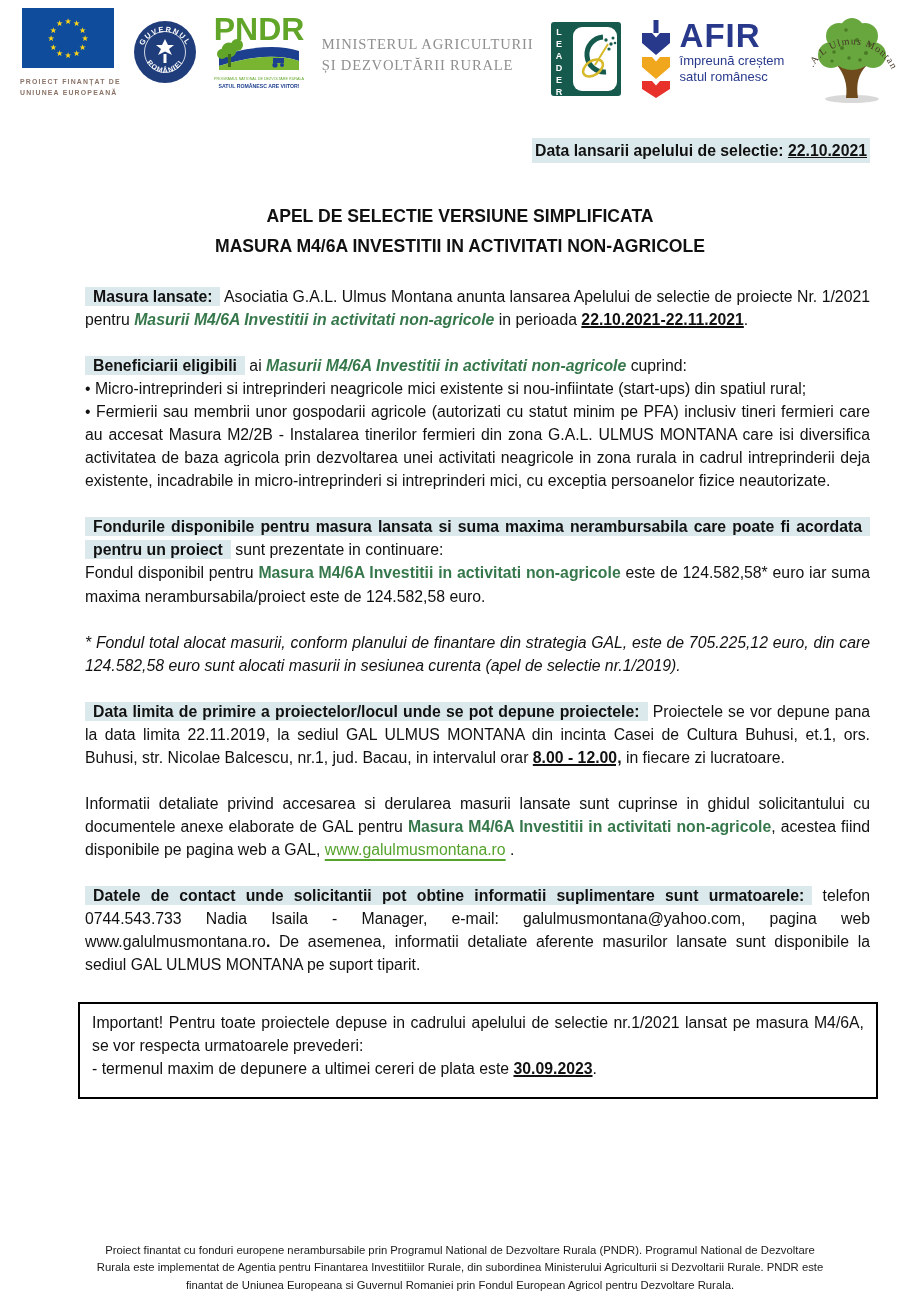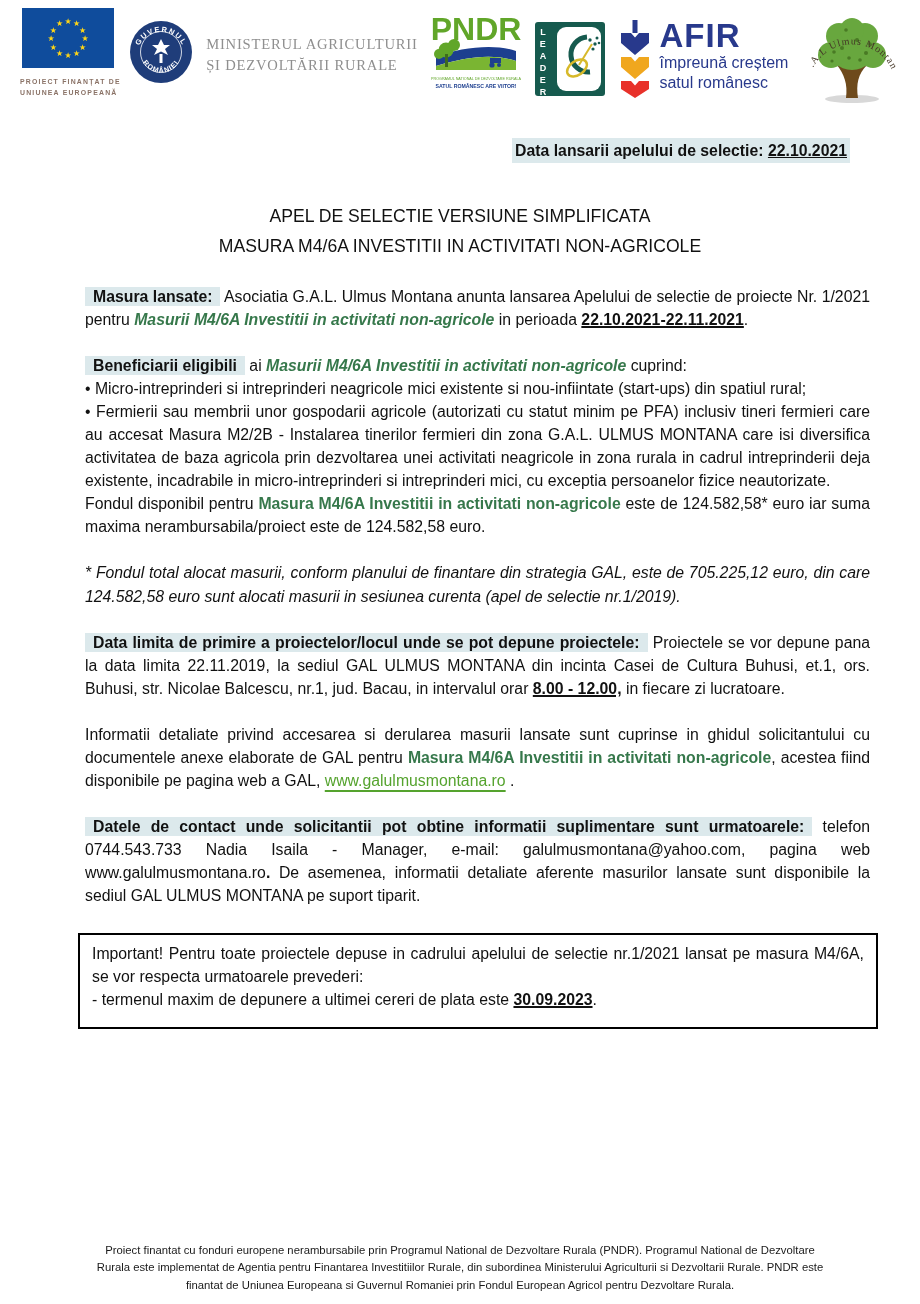--- a/index.html
+++ b/index.html
@@ -22,29 +22,29 @@
   .gov{margin-top:12px}
   .ministry{font-family:"Liberation Serif",serif;color:var(--ministry-gray);font-size:14.6px;
             letter-spacing:.8px;padding-top:26px;line-height:1.45;white-space:nowrap}
   .leader-box{position:relative;width:70px;height:74px;background:var(--leader-green);
               border-radius:3px;margin-top:14px}
   .leader-label{position:absolute;left:3px;top:5px;color:#fff;font-weight:bold;font-size:9px;
                 letter-spacing:2px;writing-mode:vertical-lr;text-orientation:upright;line-height:1}
   .leader-panel{position:absolute;right:4px;top:5px}
   .afir{display:flex;gap:7px;margin-top:12px;align-items:flex-start}
   .afir-title{font-size:33px;font-weight:bold;color:var(--afir-blue);line-height:.95;letter-spacing:1px}
-  .afir-tagline{font-size:16px;color:var(--afir-blue);line-height:1.2;margin-top:2px}
-
-  
-  .date-line{margin-top:32px;padding-right:70px;text-align:right;font-size:15.8px;font-weight:bold}
+  .afir-tagline{font-size:13px;color:var(--afir-blue);line-height:1.2;margin-top:2px}
+
+  
+  .date-line{margin-top:32px;padding-right:50px;text-align:right;font-size:15.8px;font-weight:bold}
   .date-line .wrap{background:var(--hl);padding:4px 3px}
   .date-line .date{text-decoration:underline}
 
   
-  .doc-title{margin-top:42px;text-align:center;font-size:17.6px;font-weight:normal;line-height:1.7}
+  .doc-title{margin-top:42px;text-align:center;font-size:17.6px;font-weight:bold;line-height:1.7}
 
   
   .content{padding:0 50px 0 85px}
   .para{margin:23px 0 0 0;font-size:15.8px;line-height:1.46;text-align:justify}
   .para.tight{margin-top:0}
   .b{font-weight:bold}.i{font-style:italic}.g{color:var(--green)}
   .hl{background:var(--hl);box-decoration-break:clone;-webkit-box-decoration-break:clone;padding:1px 8px}
   .u{text-decoration:underline}
   .b.u{text-decoration-thickness:1.5px}
   .link{color:var(--link);text-decoration:underline;text-decoration-thickness:2px;text-underline-offset:4px}
@@ -98,42 +98,42 @@
           <textPath href="#gt" startOffset="50%" text-anchor="middle">GUVERNUL</textPath>
         </text>
         <text font-size="7" font-weight="bold" fill="#fff" letter-spacing="1">
           <textPath href="#gb" startOffset="50%" text-anchor="middle">ROMÂNIEI</textPath>
         </text>
         <path d="M32 19 l3 6 h6 l-5 4 3 6 -7 -3.5 -7 3.5 3 -6 -5 -4 h6 z" fill="#fff"></path>
         <rect x="30.5" y="34" width="3" height="9" fill="#fff"></rect>
       </svg>
     </div>
 
-    <div class="logo ministry">
-      <div>MINISTERUL AGRICULTURII</div>
-      <div>ȘI DEZVOLTĂRII RURALE</div>
-    </div>
-
     <div class="logo">
       <svg width="90" height="90" viewBox="0 0 90 90">
         <text x="45" y="32" font-size="32" font-weight="bold" fill="#61a629" text-anchor="middle" font-family="Liberation Sans">PNDR</text>
         <path d="M5 48 C 30 40 62 35 85 43 L85 53 C 62 45 34 49 5 58 Z" fill="#1d3f8f"></path>
         <path d="M5 58 C 34 49 62 45 85 53 L85 62 L5 62 Z" fill="#7ab532"></path>
         <circle cx="15" cy="42" r="7.5" fill="#61a629"></circle>
         <circle cx="23" cy="37" r="6" fill="#61a629"></circle>
         <circle cx="8" cy="46" r="5" fill="#61a629"></circle>
         <rect x="14" y="46" width="3" height="13" fill="#3e6b1d"></rect>
         <rect x="59" y="50" width="11" height="5" fill="#1d3f8f"></rect>
         <circle cx="61" cy="57" r="2.6" fill="#1d3f8f"></circle>
         <circle cx="68" cy="57" r="2" fill="#1d3f8f"></circle>
         <text x="45" y="72" font-size="3.7" fill="#61a629" text-anchor="middle">PROGRAMUL NATIONAL DE DEZVOLTARE RURALA</text>
         <text x="45" y="80" font-size="5.2" font-weight="bold" fill="#1d3f8f" text-anchor="middle">SATUL ROMÂNESC ARE VIITOR!</text>
       </svg>
     </div>
 
+    <div class="logo ministry">
+      <div>MINISTERUL AGRICULTURII</div>
+      <div>ȘI DEZVOLTĂRII RURALE</div>
+    </div>
+
     <div class="logo leader-box">
       <span class="leader-label">LEADER</span>
       <svg class="leader-panel" width="44" height="64" viewBox="0 0 44 64">
         <rect width="44" height="64" rx="9" fill="#fff"></rect>
         <path d="M30 10 A 17 17 0 1 0 33 45" stroke="#165a4e" stroke-width="5" fill="none"></path>
         <ellipse cx="20" cy="41" rx="11" ry="7" transform="rotate(-35 20 41)" fill="none" stroke="#d7b92a" stroke-width="2.5"></ellipse>
         <line x1="22" y1="38" x2="35" y2="17" stroke="#d7b92a" stroke-width="2"></line>
         <g fill="#165a4e">
           <circle cx="33" cy="13" r="1.7"></circle>
             <circle cx="38" cy="17" r="1.7"></circle>
@@ -200,20 +200,21 @@
   <div class="doc-title">
     <div>APEL DE SELECTIE VERSIUNE SIMPLIFICATA</div>
     <div>MASURA M4/6A INVESTITII IN ACTIVITATI NON-AGRICOLE</div>
   </div>
 
   <div class="content">
     <p class="para"><span class="b hl">Masura lansate:</span><span> Asociatia G.A.L. Ulmus Montana anunta lansarea Apelului de selectie de proiecte Nr. 1/2021 pentru </span><span class="b i g">Masurii M4/6A Investitii in activitati non-agricole</span><span> in perioada </span><span class="b u">22.10.2021-22.11.2021</span><span>.</span></p>
     <p class="para"><span class="b hl">Beneficiarii eligibili</span><span> ai </span><span class="b i g">Masurii M4/6A Investitii in activitati non-agricole</span><span> cuprind:</span></p>
     <p class="para tight"><span>•  Micro-intreprinderi si intreprinderi neagricole mici existente si nou-infiintate (start-ups) din spatiul rural;</span></p>
     <p class="para tight"><span>•  Fermierii sau membrii unor gospodarii agricole (autorizati cu statut minim pe PFA) inclusiv tineri fermieri care au accesat Masura M2/2B - Instalarea tinerilor fermieri din zona G.A.L. ULMUS MONTANA care isi diversifica activitatea de baza agricola prin dezvoltarea unei activitati neagricole in zona rurala in cadrul intreprinderii deja existente, incadrabile in micro-intreprinderi si intreprinderi mici, cu exceptia persoanelor fizice neautorizate.</span></p>
+    <p class="para"><span class="b hl">Fondurile disponibile pentru masura lansata si suma maxima nerambursabila care poate fi acordata pentru un proiect</span><span> sunt prezentate in continuare:</span></p>
     <p class="para tight"><span>Fondul disponibil pentru </span><span class="b g">Masura M4/6A Investitii in activitati non-agricole</span><span> este de 124.582,58* euro iar suma maxima nerambursabila/proiect este de 124.582,58 euro.</span></p>
     <p class="para"><span class="i">* Fondul total alocat masurii, conform planului de finantare din strategia GAL, este de 705.225,12 euro, din care 124.582,58 euro sunt alocati masurii in sesiunea curenta (apel de selectie nr.1/2019).</span></p>
     <p class="para"><span class="b hl">Data limita de primire a proiectelor/locul unde se pot depune proiectele:</span><span> Proiectele se vor depune pana la data limita 22.11.2019, la sediul GAL ULMUS MONTANA din incinta Casei de Cultura Buhusi, et.1, ors. Buhusi, str. Nicolae Balcescu, nr.1, jud. Bacau, in intervalul orar </span><span class="b u">8.00 - 12.00,</span><span> in fiecare zi lucratoare.</span></p>
     <p class="para"><span>Informatii detaliate privind accesarea si derularea masurii lansate sunt cuprinse in ghidul solicitantului cu documentele anexe elaborate de GAL pentru </span><span class="b g">Masura M4/6A Investitii in activitati non-agricole</span><span>, acestea fiind disponibile pe pagina web a GAL, </span><span class="link">www.galulmusmontana.ro</span><span> .</span></p>
     <p class="para"><span class="b hl">Datele de contact unde solicitantii pot obtine informatii suplimentare sunt urmatoarele:</span><span> telefon 0744.543.733 Nadia Isaila - Manager, e-mail: galulmusmontana@yahoo.com, pagina web www.galulmusmontana.ro</span><span class="b">.</span><span> De asemenea, informatii detaliate aferente masurilor lansate sunt disponibile la sediul GAL ULMUS MONTANA pe suport tiparit.</span></p>
   </div>
 
   <div class="important-box">
     <p class="para"><span>Important! Pentru toate proiectele depuse in cadrului apelului de selectie nr.1/2021 lansat pe masura M4/6A, se vor respecta urmatoarele prevederi:</span></p>
     <p class="para"><span>-  termenul maxim de depunere a ultimei cereri de plata este </span><span class="b u">30.09.2023</span><span>.</span></p>

